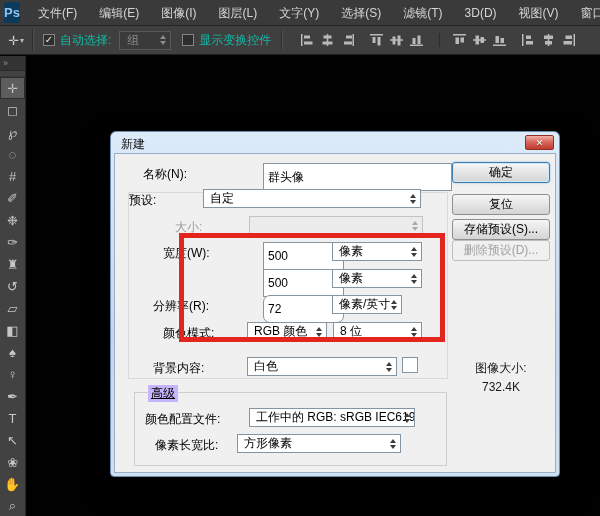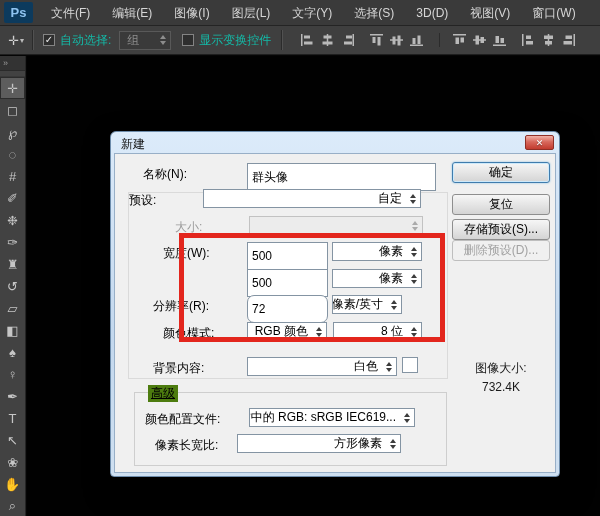--- a/index.html
+++ b/index.html
@@ -79,62 +79,63 @@
     border:1px solid #8e2f26; border-radius:2px;
     color:#fff; font-size:9px; font-weight:bold;
     display:flex; align-items:center; justify-content:center;
     text-shadow:0 1px 1px rgba(0,0,0,.45);
   }
   .dlg-body { position:absolute; left:3px; right:3px; top:21px; bottom:3px; background:#f0f0f0; border:1px solid #98afc7; }
   .lbl { position:absolute; font-size:12px; color:#000; white-space:nowrap; }
   .lbl.dim { color:#9b9b9b; }
   .inp {
     position:absolute; height:28px; background:#fff; border:1px solid #8494a3;
-    font-size:12px; padding:0 4px; font-family:"Liberation Sans","DejaVu Sans",sans-serif;
+    font-size:12px; padding:0 4px; font-family:"Liberation Sans","DejaVu Sans",sans-serif;margin-left:16px;
   }
   input.inp { outline:none; }
   .dd {
     position:absolute; height:19px; background:#fff; border:1px solid #8494a3;
     font-size:12px; display:flex; align-items:center; padding:0 18px 0 6px;
-    white-space:nowrap; overflow:hidden;justify-content:flex-end;
+    white-space:nowrap; overflow:hidden;
   }
   .dd .spin .up { border-bottom-color:#3c3c3c; }
   .dd .spin .dn { border-top-color:#3c3c3c; }
   .dd.disabled { background:#ececec; border-color:#c2c2c2; color:#9e9e9e; }
   .dd.disabled .spin .up { border-bottom-color:#aaa; }
   .dd.disabled .spin .dn { border-top-color:#aaa; }
   .btn {
     position:absolute; left:337px; width:98px; height:21px;
     background:linear-gradient(#f6f6f6,#e7e7e7 45%,#d4d4d4);
     border:1px solid #8e8e8e; border-radius:3px;
     font-size:12px; color:#000; display:flex; align-items:center; justify-content:center;
     white-space:nowrap;
   }
   .btn.default { border-color:#3f7cad; box-shadow:inset 0 0 0 1px #cde9fa, 0 0 2px #79b7e0; }
   .btn.disabled { background:#f0f0f0; border-color:#bebebe; color:#a2a2a2; box-shadow:none; }
   .frame { position:absolute; border:1px solid #dadada; }
   .frame.adv { border-color:#cecece; }
-  .grp-label { position:absolute; background:#4d7c0f; padding:0 3px; font-size:12px; color:#000;text-decoration:underline; }
+  .grp-label { position:absolute; background:#c4b5fd; padding:0 3px; font-size:12px; color:#000;text-decoration:underline; }
   .swatch { position:absolute; width:16px; height:16px; background:#fff; border:1px solid #8494a3; }
   .imgsize { position:absolute; left:337px; width:98px; text-align:center; font-size:12px; color:#1a1a1a; }
   .red-rect { position:absolute; left:64px; top:79px; width:266px; height:109px; border:5px solid #e3261d; z-index:9; pointer-events:none; }
 </style>
 </head>
 <body>
 
 <div class="menubar">
   <div class="pslogo">Ps</div>
   <div style="display:flex">
 
   <div class="menu-item">文件(F)</div>
       <div class="menu-item">编辑(E)</div>
       <div class="menu-item">图像(I)</div>
       <div class="menu-item">图层(L)</div>
       <div class="menu-item">文字(Y)</div>
       <div class="menu-item">选择(S)</div>
+      <div class="menu-item">滤镜(T)</div>
       <div class="menu-item">3D(D)</div>
       <div class="menu-item">视图(V)</div>
       <div class="menu-item">窗口(W)</div>
     </div>
 </div>
 
 <div class="optionsbar">
   <span class="mv-ico">✛</span>
   <span class="mv-caret">▾</span>
   <span class="vsep"></span>

